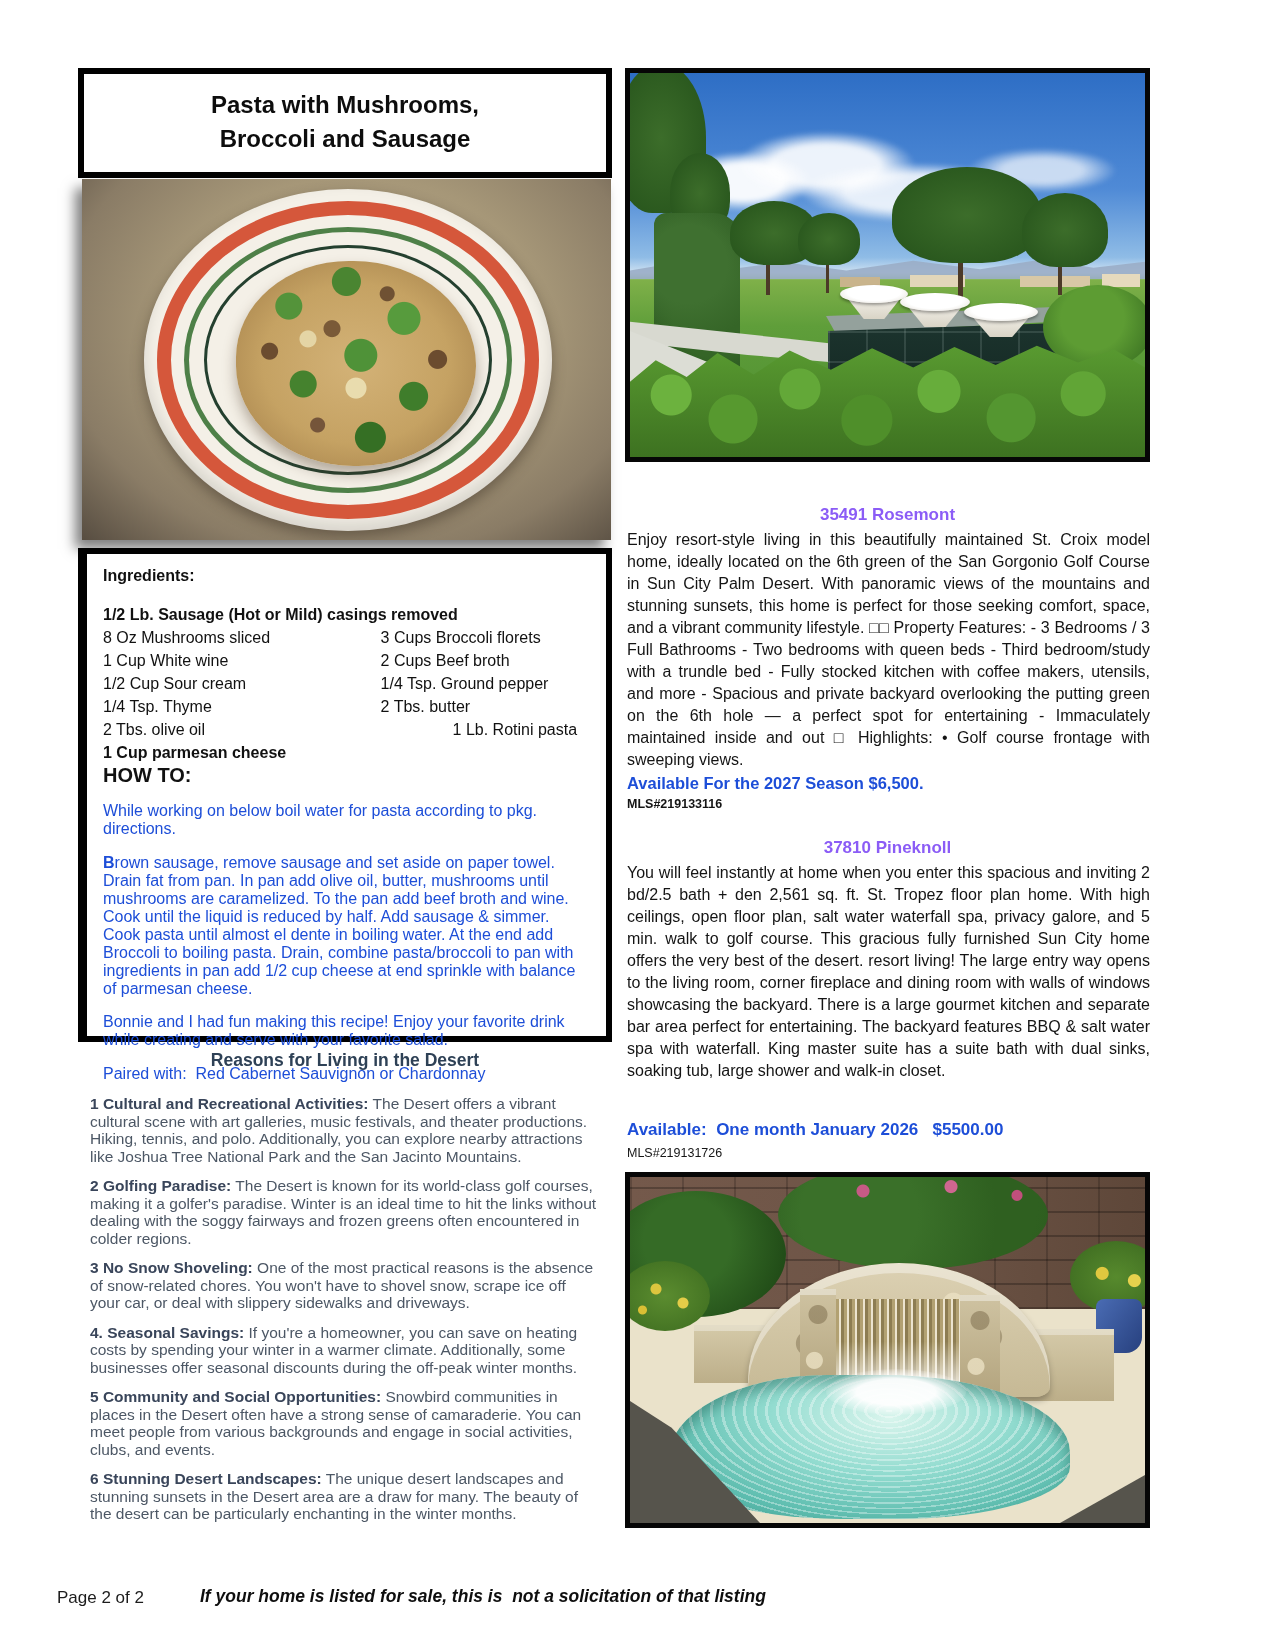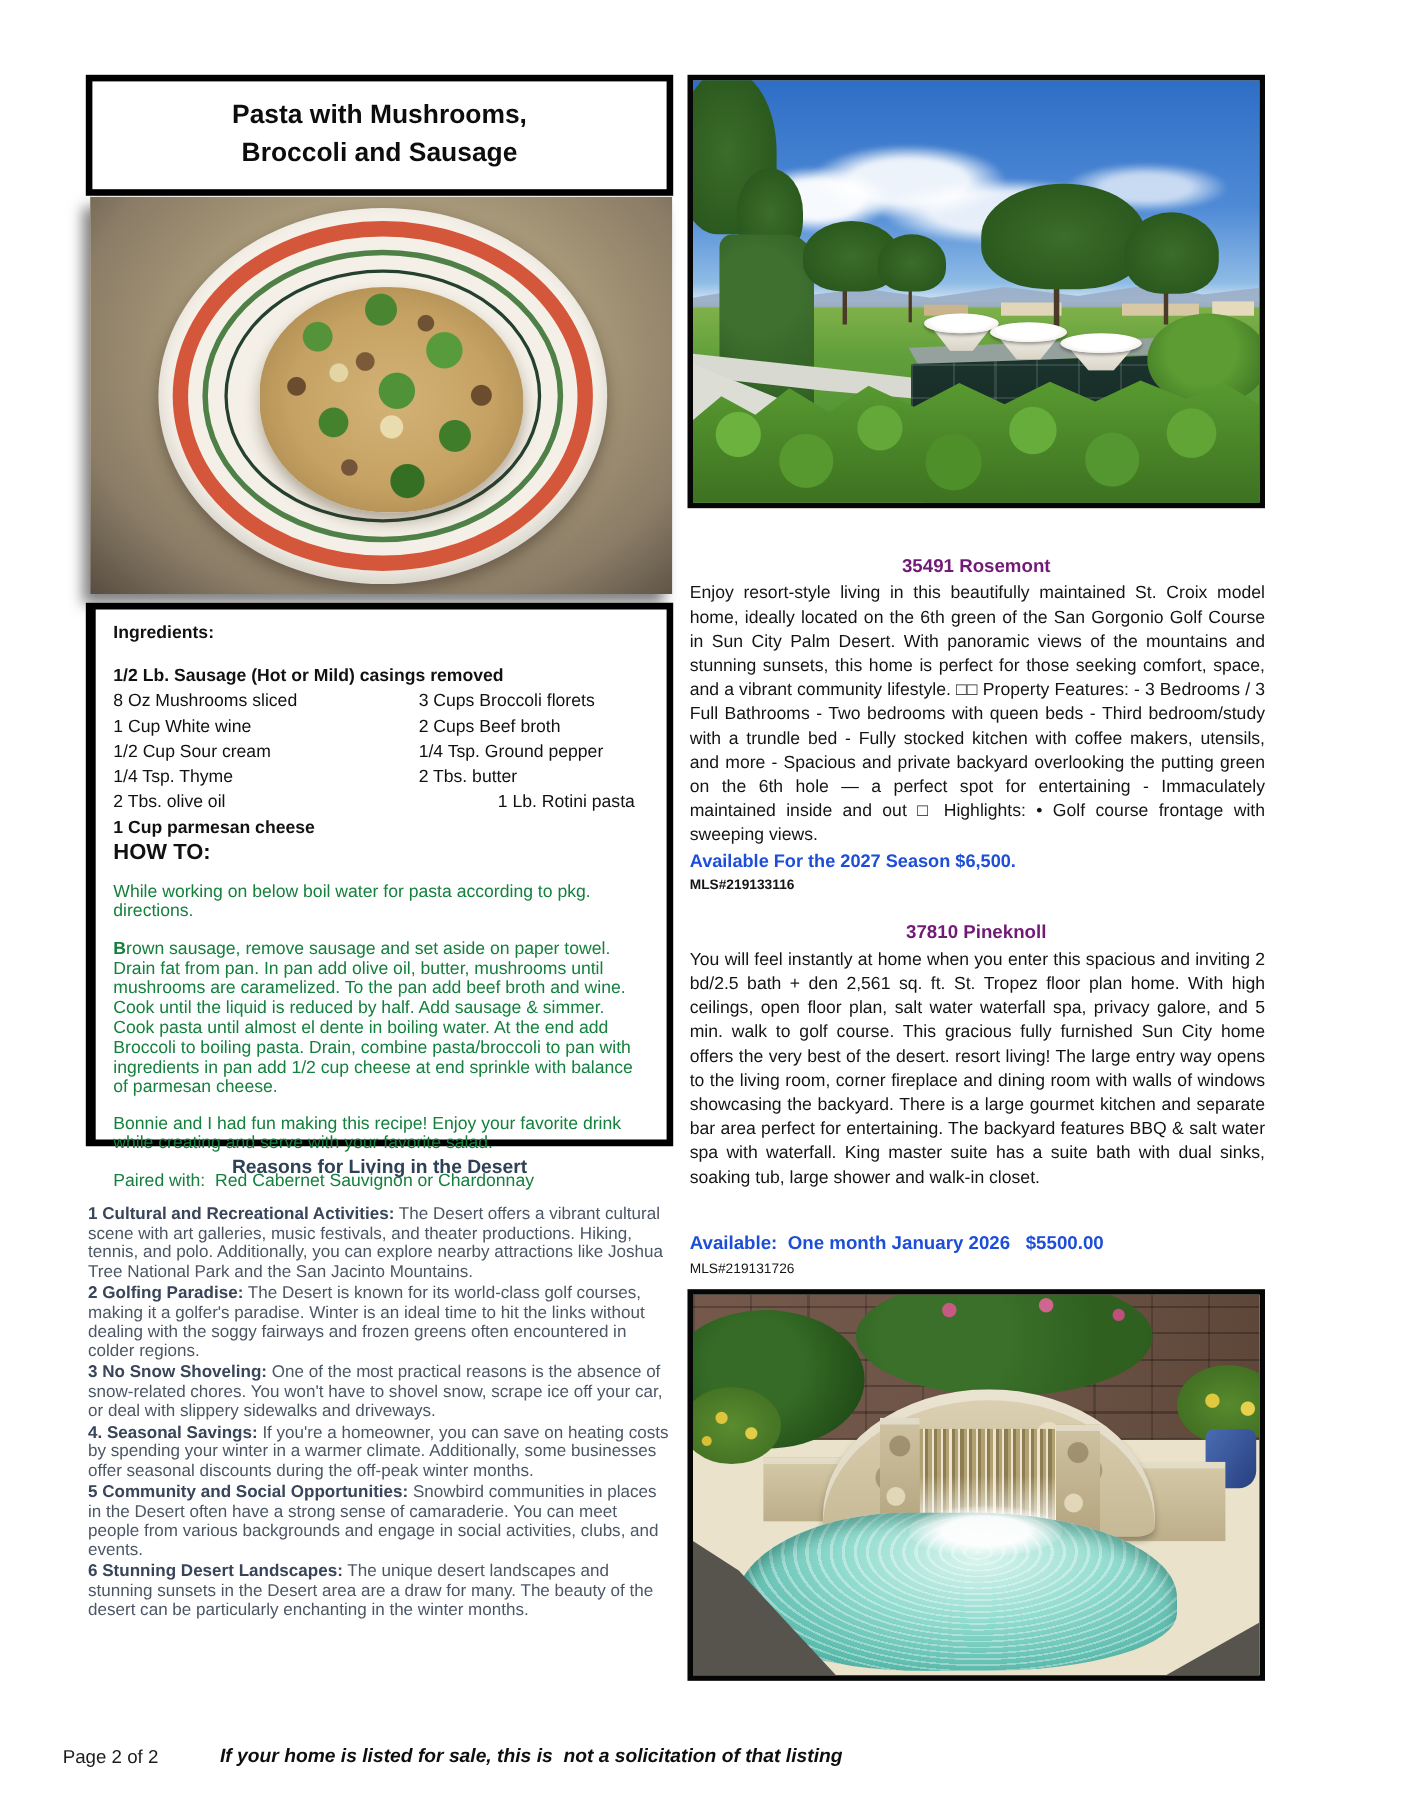--- a/index.html
+++ b/index.html
@@ -44,27 +44,27 @@
 
   .ing-box{position:absolute;left:78px;top:548px;width:534px;height:494px;
            border:6px solid #000;border-left:9px solid #000;box-sizing:border-box;
            padding:13px 16px 0 16px;background:#fff;}
   .ing-label{font-size:16px;font-weight:700;margin-bottom:18px;}
   .ing-first{font-size:16px;font-weight:700;line-height:23px;}
   .ing-row{display:grid;grid-template-columns:57% 43%;font-size:16px;font-weight:400;line-height:23px;}
   .ing-row .indent{padding-left:72px;}
   .ing-last{font-size:16px;font-weight:700;line-height:23px;}
   .howto{font-size:20px;font-weight:700;line-height:22px;}
-  .step{font-size:16px;line-height:18px;margin-top:13px;color:#15803d;}
+  .step{font-size:16px;line-height:18px;margin-top:13px;color:#1d4ed8;}
   .step b{font-weight:700;}
   .pairing{white-space:pre-wrap;}
 
   .reasons{position:absolute;left:78px;top:1050px;width:534px;}
   .reasons-title{text-align:center;font-size:17.5px;font-weight:700;color:#2e4156;margin-bottom:24px;}
-  .reason{font-size:15.5px;line-height:17.5px;color:#4c5765;margin:2px;}
+  .reason{font-size:15.5px;line-height:17.5px;color:#4c5765;margin:12px;}
   .reason b{color:#39455a;}
 
   
   .golf-photo{position:absolute;left:625px;top:68px;width:525px;height:394px;
               border:5px solid #060606;box-sizing:border-box;overflow:hidden;
               background:linear-gradient(#2e6ec5 0%, #4f8ad6 30%, #8fbce6 48%, #cfe2f2 52%,
                          #7fb049 54%, #5f9e3a 66%, #4a8a2e 100%);}
   .clouds{position:absolute;left:0;top:48px;width:100%;height:110px;filter:blur(2px);
     background:
       radial-gradient(ellipse 90px 40px at 22% 55%, rgba(255,255,255,.95) 0 45%, rgba(255,255,255,0) 75%),
@@ -110,21 +110,21 @@
       radial-gradient(circle at 46% 66%, #4f8f2a 0 25px, rgba(0,0,0,0) 26px),
       radial-gradient(circle at 60% 42%, #67ad3b 0 21px, rgba(0,0,0,0) 22px),
       radial-gradient(circle at 74% 64%, #549630 0 24px, rgba(0,0,0,0) 25px),
       radial-gradient(circle at 88% 44%, #61a536 0 22px, rgba(0,0,0,0) 23px),
       linear-gradient(#5a9c31,#3c7020);
     clip-path:polygon(0 34%,5% 16%,11% 30%,17% 10%,24% 28%,31% 8%,39% 24%,47% 6%,55% 22%,63% 5%,71% 20%,79% 4%,87% 18%,94% 7%,100% 22%,100% 100%,0 100%);}
   .side-bush{position:absolute;right:-8px;top:212px;width:110px;height:84px;border-radius:50%;
     background:radial-gradient(circle at 45% 40%, #5d9c33 0 40%, #3f7724 80%);}
 
   .listing-head{position:absolute;width:525px;left:625px;text-align:center;
-                font-size:17px;font-weight:700;color:#701a75;}
+                font-size:17px;font-weight:700;color:#8b5cf6;}
   .listing-desc{position:absolute;left:627px;width:523px;font-size:16px;line-height:22px;
                 text-align:justify;color:#141414;}
   .avail{position:absolute;left:627px;width:523px;font-size:16.5px;font-weight:700;color:#1d4ed8;
          white-space:pre-wrap;}
   .mls{position:absolute;left:627px;width:523px;font-size:12.5px;color:#151515;}
   .mls.bold{font-weight:700;}
 
   .spa-photo{position:absolute;left:625px;top:1172px;width:525px;height:356px;
              border:5px solid #060606;box-sizing:border-box;overflow:hidden;background:#eae2ca;}
   .spa-wall{position:absolute;left:0;top:0;width:100%;height:132px;

